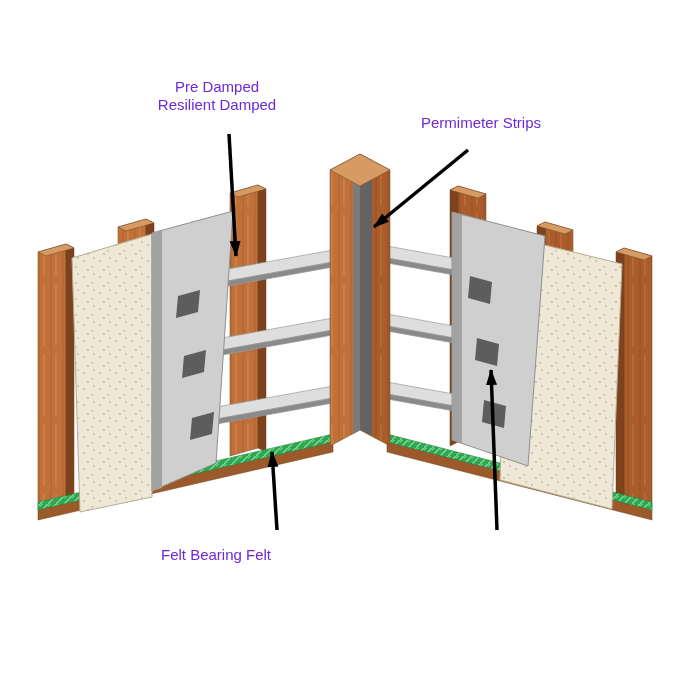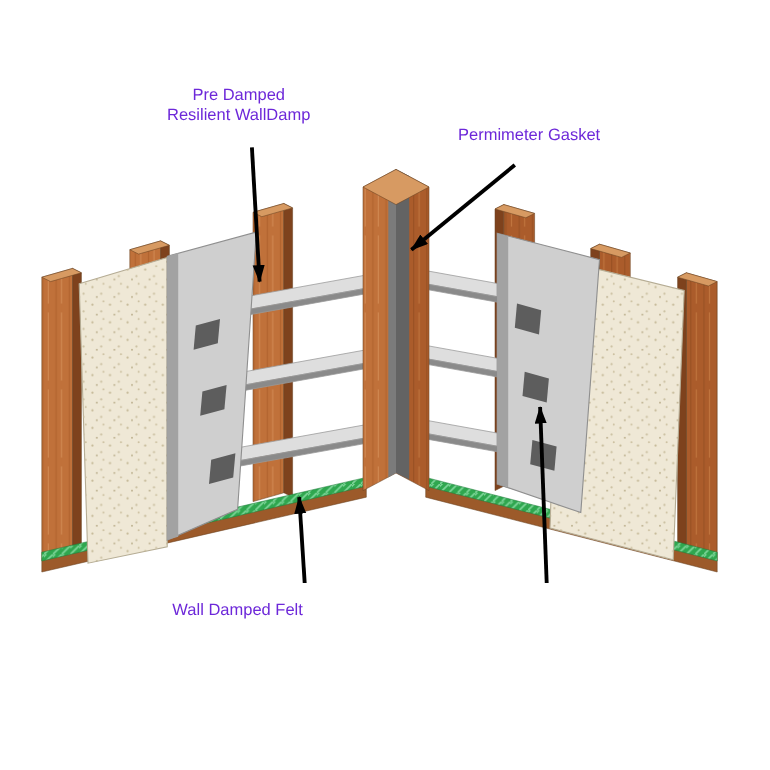--- a/index.html
+++ b/index.html
@@ -138,27 +138,27 @@
     <g stroke="#000" stroke-width="3.5">
       <line x1="229" y1="134" x2="236" y2="256" marker-end="url(#ah)"></line>
       <line x1="468" y1="150" x2="374" y2="227" marker-end="url(#ah)"></line>
       <line x1="277" y1="530" x2="272" y2="452" marker-end="url(#ah)"></line>
       <line x1="497" y1="530" x2="491" y2="370" marker-end="url(#ah)"></line>
     </g>
   </svg>
 
   <div class="lbl" style="left:77px;top:78px;width:280px;">
     <span>Pre Damped</span>
-    <span>Resilient WallDamp</span>
+    <span>Resilient Damped</span>
   </div>
 
   <div class="lbl" style="left:341px;top:114px;width:280px;">
-    <span>Permimeter Gasket</span>
+    <span>Permimeter Strips</span>
   </div>
 
   <div class="lbl" style="left:76px;top:546px;width:280px;">
-    <span>Wall Damped Felt</span>
+    <span>Felt Bearing Felt</span>
   </div>
 
   <div class="lbl" style="left:358px;top:546px;width:280px;">
   </div>
 
 </div>
 
 </body></html>

